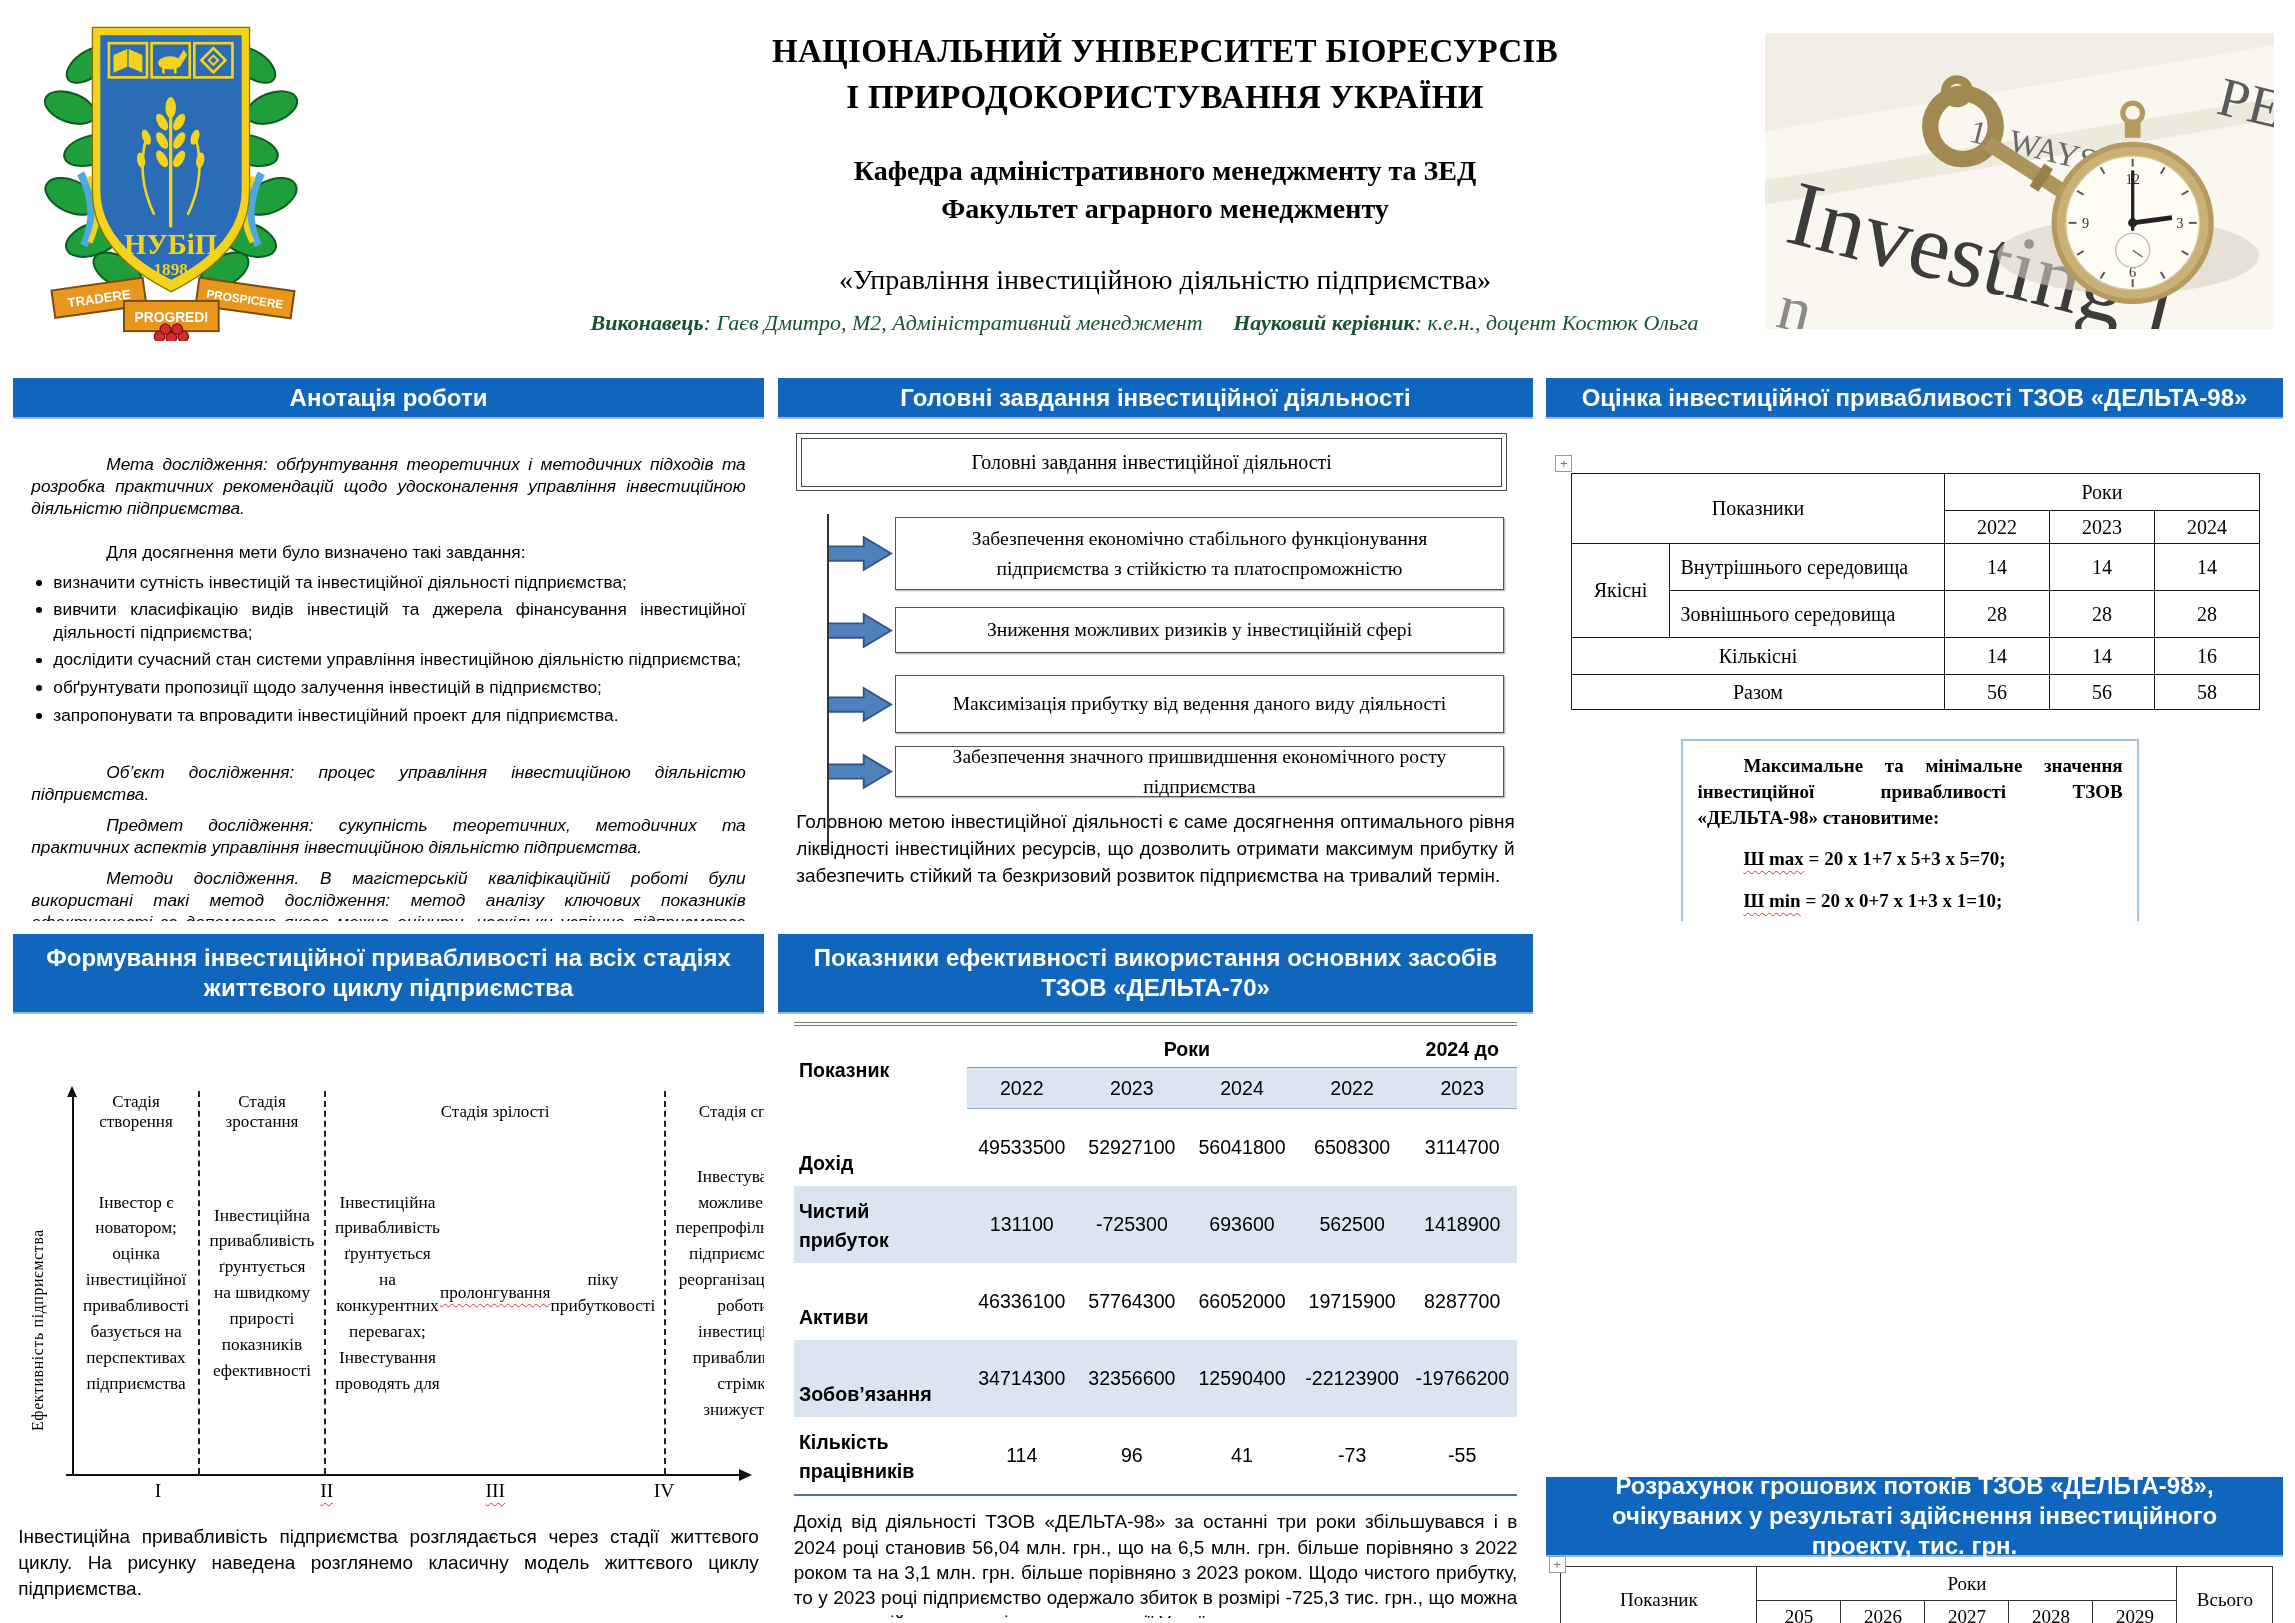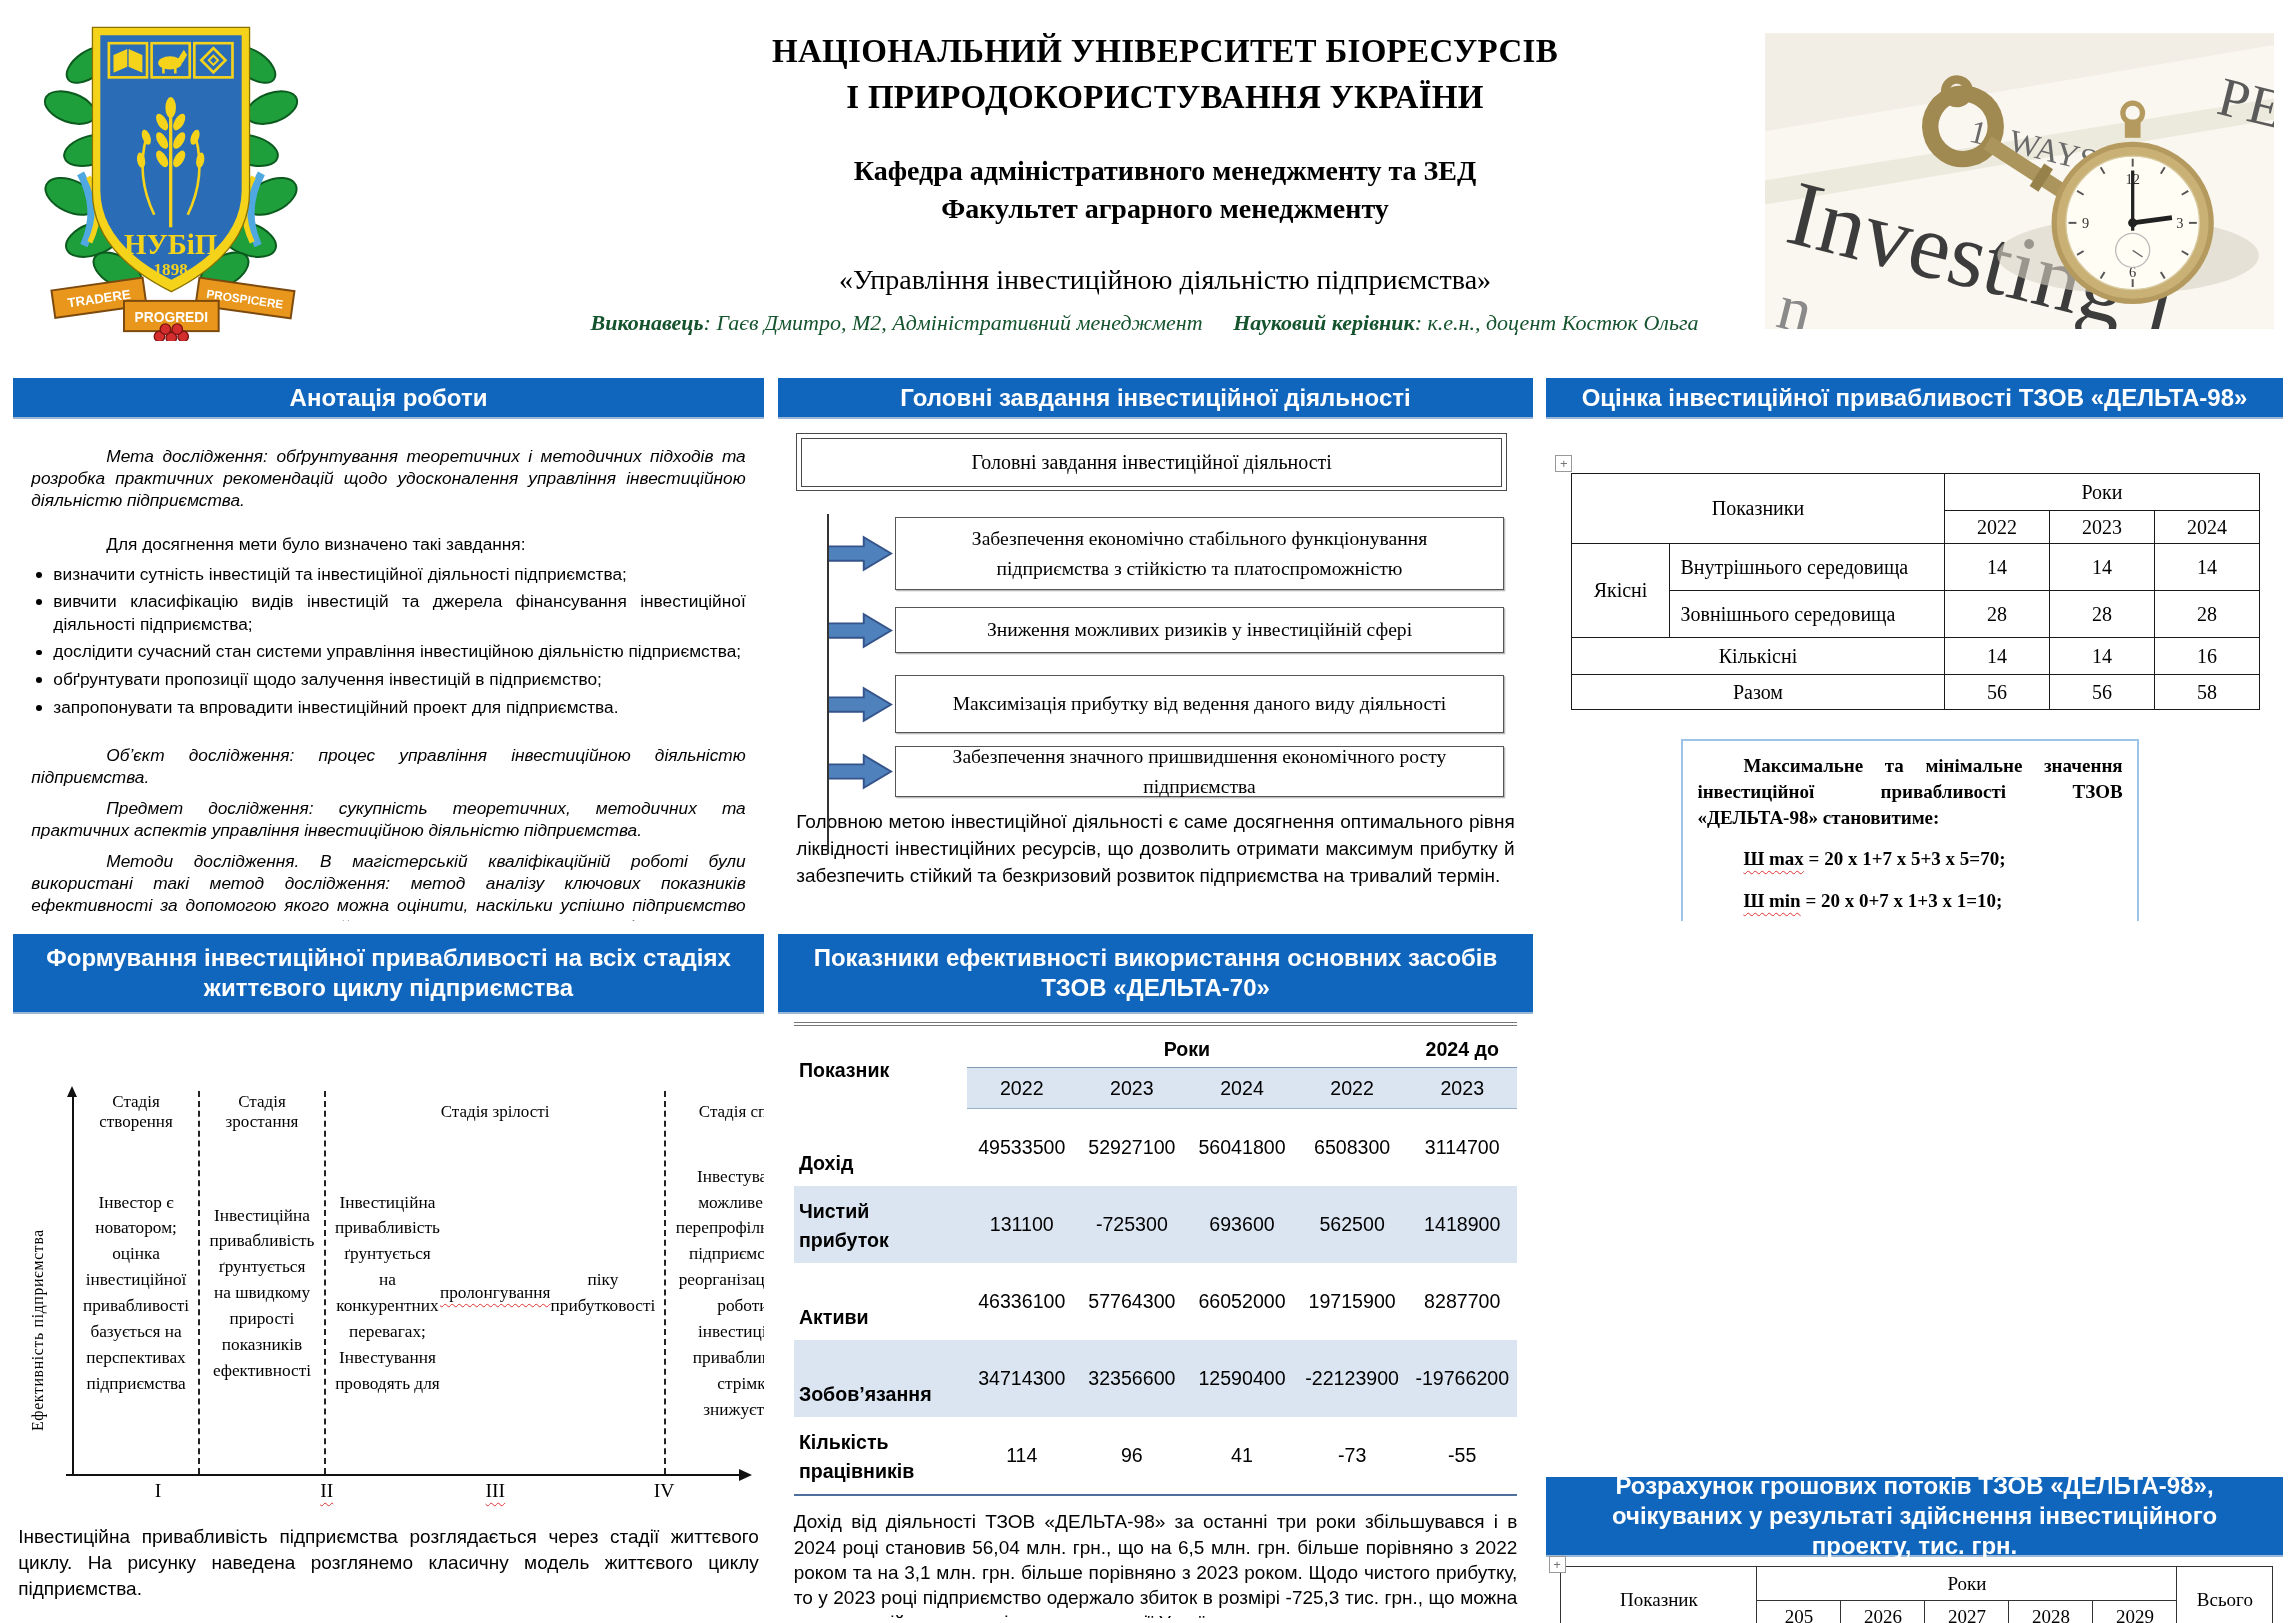--- a/index.html
+++ b/index.html
@@ -35,21 +35,21 @@
   #p3{left:1546px;top:378px;width:737px;height:543px;}
   #p4{left:13px;top:934px;width:751px;height:684px;}
   #p5{left:778px;top:934px;width:755px;height:684px;}
   #p6{left:1546px;top:934px;width:737px;height:684px;}
   .bar{background:var(--header-blue);color:#fff;font-family:Liberation Sans, sans-serif;font-weight:bold;font-size:24px;display:flex;align-items:center;justify-content:center;text-align:center;line-height:1.25;border-bottom:2.6px solid #9db8d6;padding:0 19.6px;}
   .bar1{height:41px;} .bar2{height:80px;}
 
   
   #p1 .body{padding:5.2px 18.3px 0 18.3px;font-size:17.3px;line-height:1.27;color:#000;}
   .ital{font-style:italic;text-align:justify;text-indent:75px;font-family:var(--sans);}
-  #p1 .mt1{margin-top:22px;} #p1 .mt2{margin-top:27px;} #p1 .mt3{margin-top:9px;}
+  #p1 .mt1{margin-top:30px;} #p1 .mt2{margin-top:36px;} #p1 .mt3{margin-top:9px;}
   .intro{margin-top:22px;text-indent:75px;}
   ul.bullets{list-style:none;margin-top:6.5px;}
   ul.bullets li{padding-left:22px;position:relative;line-height:1.3;margin-top:5.2px;text-align:justify;}
   ul.bullets li::before{content:"";position:absolute;left:5.2px;top:9.2px;width:5.9px;height:5.9px;border-radius:50%;background:#000;}
 
   
   .root-box{margin:14.4px 26px 0 18.3px;border:1.3px solid #4a4a4a;padding:3.9px;height:58px;}
   .root-inner{border:1.3px solid #4a4a4a;height:100%;display:flex;align-items:center;justify-content:center;font-family:var(--serif);font-size:20px;text-align:center;}
   .flow{position:relative;}
   .connector{position:absolute;left:49px;top:-3.9px;width:2px;height:340px;background:#333;}

